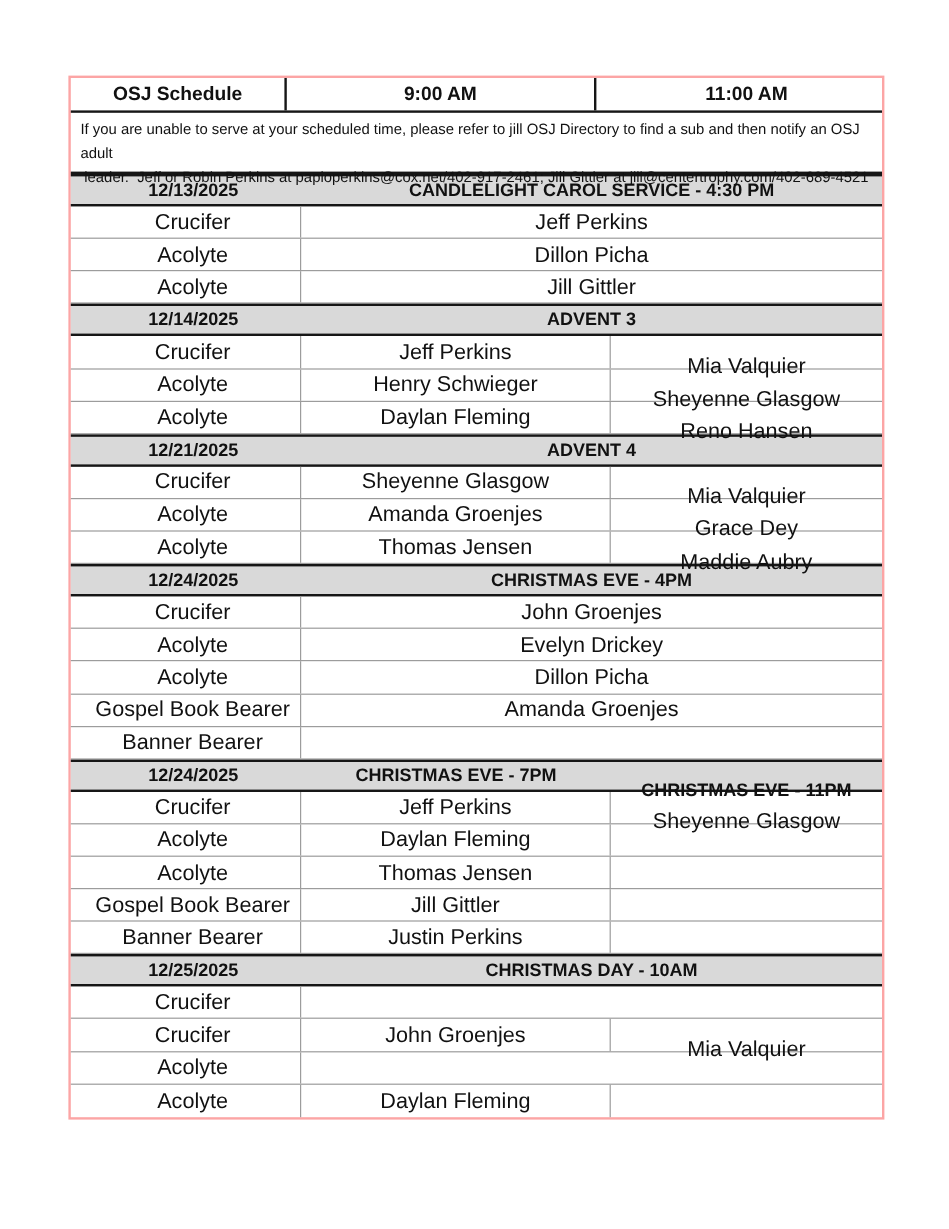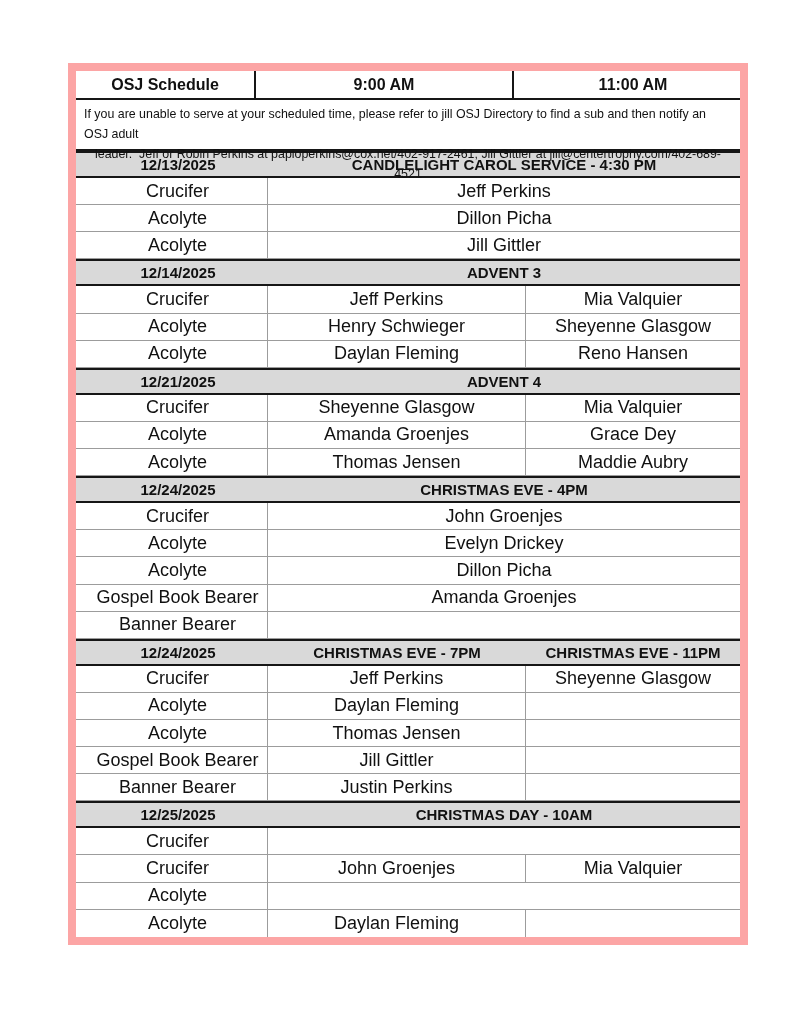--- a/index.html
+++ b/index.html
@@ -6,43 +6,43 @@
   html,body { background:#ffffff; }
   body {
     width:791px; height:1024px;
     font-family:"Liberation Sans", sans-serif;
     color:#111111;
     position:relative;
   }
   .page { position:relative; width:791px; height:1024px; background:#ffffff; overflow:hidden; }
 
   .schedule-table {
-    position:absolute; left:68px; top:63px; width:680px;
-    border:8px solid #fca5a5; box-sizing:border-box; background:#ffffff;
+    position:absolute; left:57px; top:63px; width:680px;
+    border:2px solid #fca5a5; box-sizing:border-box; background:#ffffff;
   }
 
   
   .header-row { display:flex; height:29px; box-sizing:border-box; border-bottom:2px solid #161616; font-weight:bold; font-size:16px; }
   .h-cell { display:flex; align-items:center; justify-content:center; box-sizing:border-box; height:100%; }
   .h1 { width:180px; border-right:2px solid #161616; }
   .h2 { width:258px; border-right:2px solid #161616; }
   .h3 { flex:1;padding-left:12px; }
 
   
   .note-row {
     height:51px; box-sizing:border-box; border-bottom:2px solid #161616;
     padding:4px 8px 0 8px; font-size:12.4px; line-height:1.62; color:#111;
   }
 
   
   .row { display:flex; height:27.1px; box-sizing:border-box; font-size:18px; }
   .cell { display:flex; align-items:center; justify-content:center; box-sizing:border-box; height:100%; text-align:center; }
   .c1 { width:180px;margin-left:12px; }
   .c2 { width:258px; }
-  .c3 { flex:1; }
+  .c3 { flex:1;margin-top:12px; }
   .rest { flex:1; }
 
   .row.data { border-bottom:1px solid #9c9c9c; }
   .row.data .vr { border-right:1px solid #9c9c9c; }
   .rows-body > .row.data:last-child { border-bottom:none; }
 
   .row.section {
     background:#d9d9d9;
     border-top:2px solid #161616;
     border-bottom:2px solid #161616;

